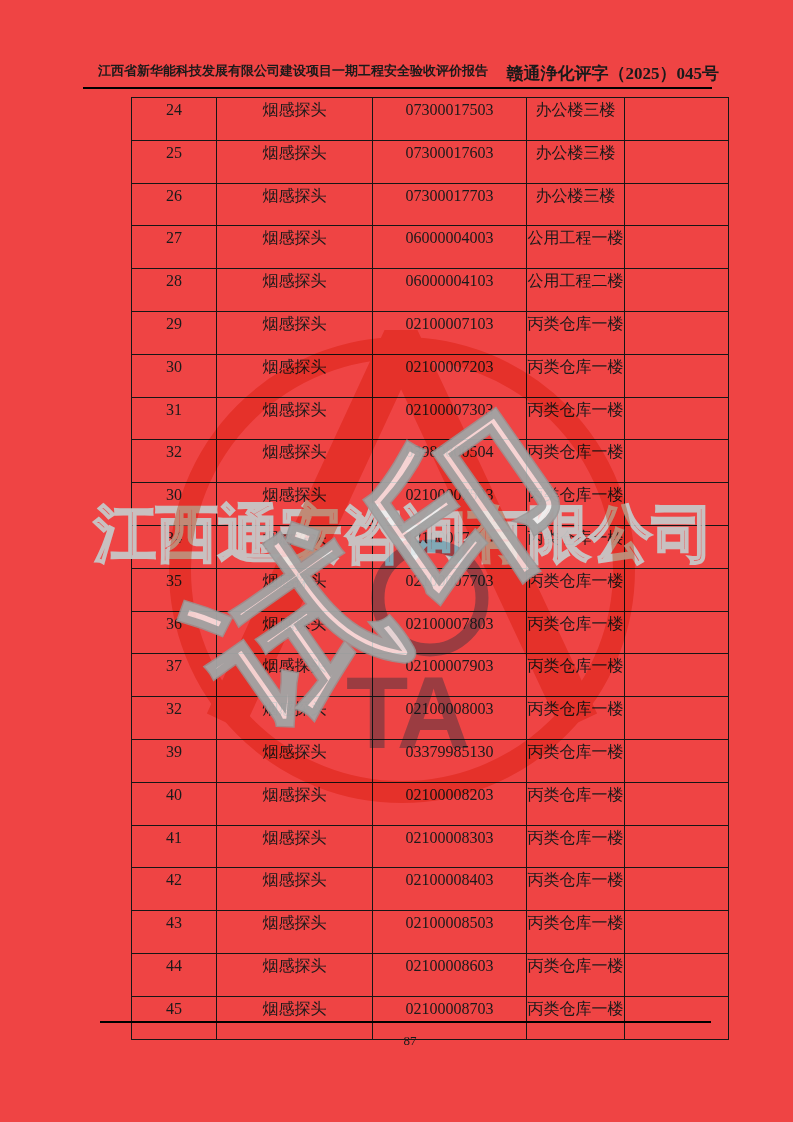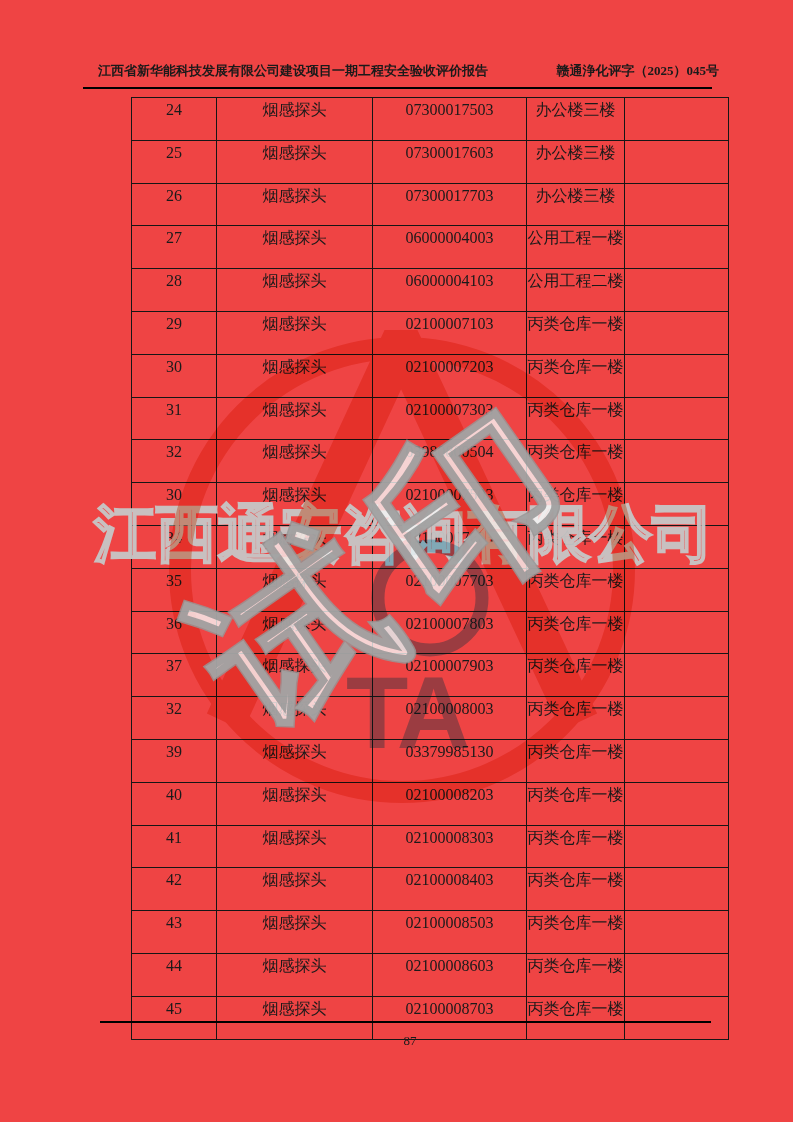--- a/index.html
+++ b/index.html
@@ -10,21 +10,21 @@
     --ink:#1a1a1a;
   }
   html,body{margin:0;padding:0;background:#e8e8e8;}
   .page{
     position:relative;width:793px;height:1122px;background:#ef4444;
     margin:0 auto;overflow:hidden;
     font-family:"Liberation Serif","DejaVu Serif",serif;color:var(--ink);padding-left:7px;
   }
   
   .header-left{position:absolute;left:98px;top:62px;font-size:13px;font-weight:bold;letter-spacing:0px;white-space:nowrap;}
-  .header-right{position:absolute;right:81px;top:62px;font-size:13px;font-weight:bold;white-space:nowrap;}
+  .header-right{position:absolute;right:81px;top:62px;font-size:17px;font-weight:bold;white-space:nowrap;}
   .header-rule{position:absolute;left:83px;top:87px;width:629px;height:2px;background:#000;}
   
   table.doc{
     position:absolute;left:115px;top:97px;border-collapse:collapse;table-layout:fixed;margin-left:16px;
   }
   table.doc td{
     border:1px solid #161616;height:39.8px;vertical-align:top;text-align:center;
     padding:2px 0 0 0;font-size:16px;line-height:1.25;overflow:hidden;white-space:nowrap;
   }
   col.c1{width:85px}col.c2{width:156px}col.c3{width:154px}col.c4{width:98px}col.c5{width:104px}

